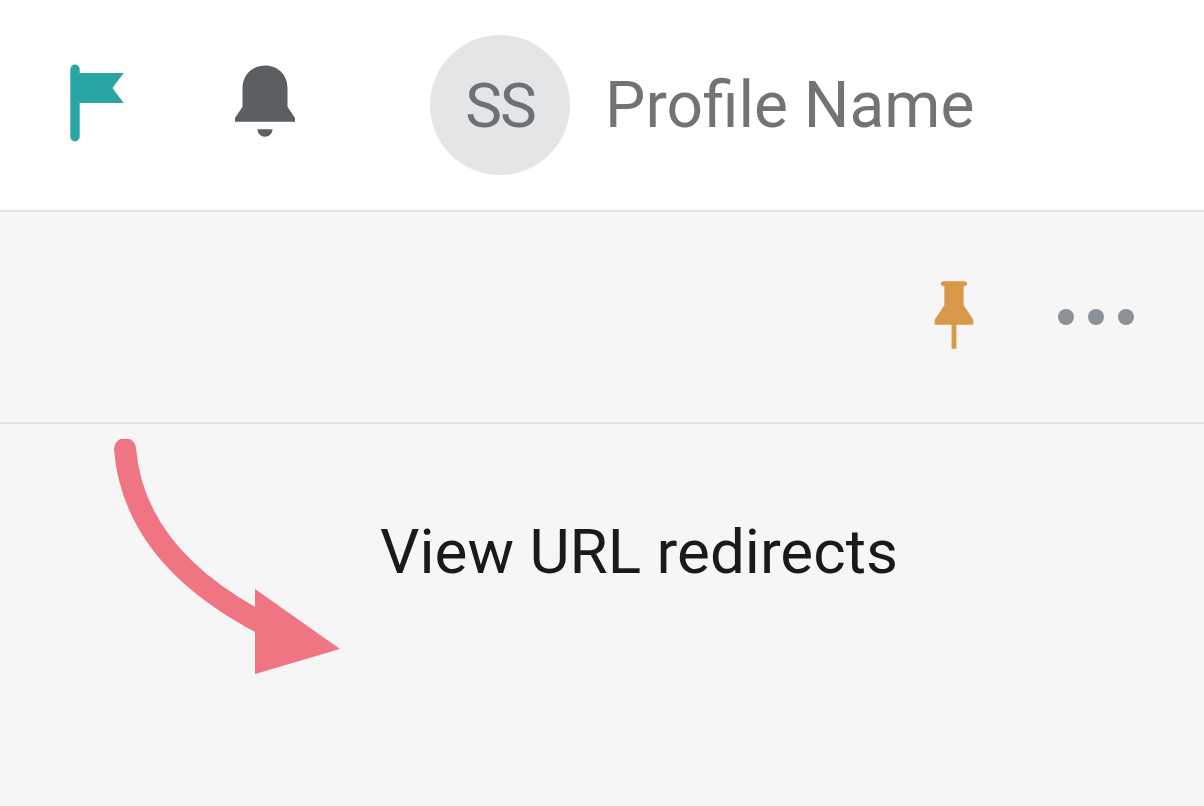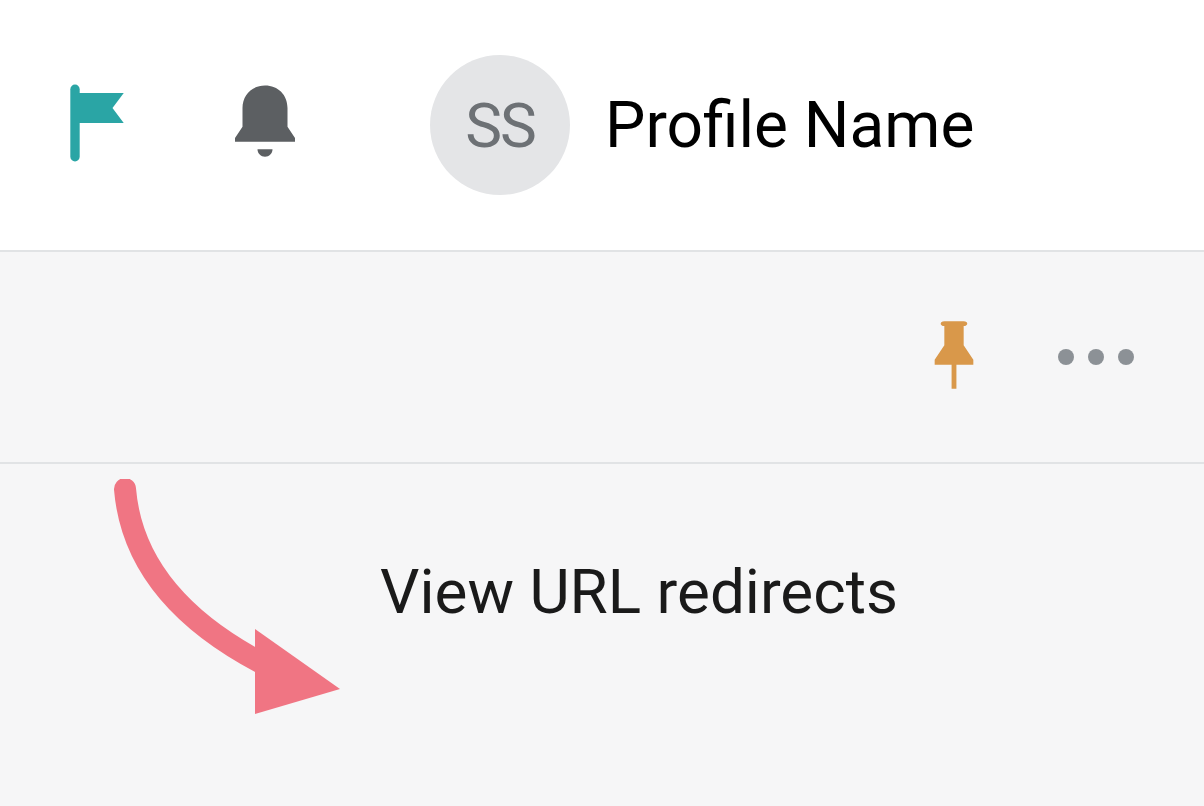--- a/index.html
+++ b/index.html
@@ -11,21 +11,21 @@
     body {
       font-family: -apple-system, BlinkMacSystemFont, "Segoe UI", Roboto, Helvetica, Arial, sans-serif;
       background: #f6f6f7;
       width: 1204px;
       height: 806px;
       overflow: hidden;
     }
     
     .header {
       background: #ffffff;
-      height: 252px;
+      height: 212px;
       display: flex;
       align-items: center;
       padding: 0 50px 0 60px;
       gap: 70px;
       border-bottom: 2px solid #e1e3e5;
     }
     
     .flag-icon {
       color: #2aa5a5;
       flex-shrink: 0;
@@ -53,21 +53,21 @@
       justify-content: center;
       font-size: 62px;
       font-weight: 400;
       color: #6d7175;
       letter-spacing: -2px;
     }
     
     .profile-name {
       font-size: 64px;
       font-weight: 400;
-      color: #000000;
+      color: #737373;
     }
     
     .toolbar {
       height: 212px;
       background: #f6f6f7;
       display: flex;
       align-items: center;
       justify-content: flex-end;
       padding: 0 70px;
       gap: 75px;

